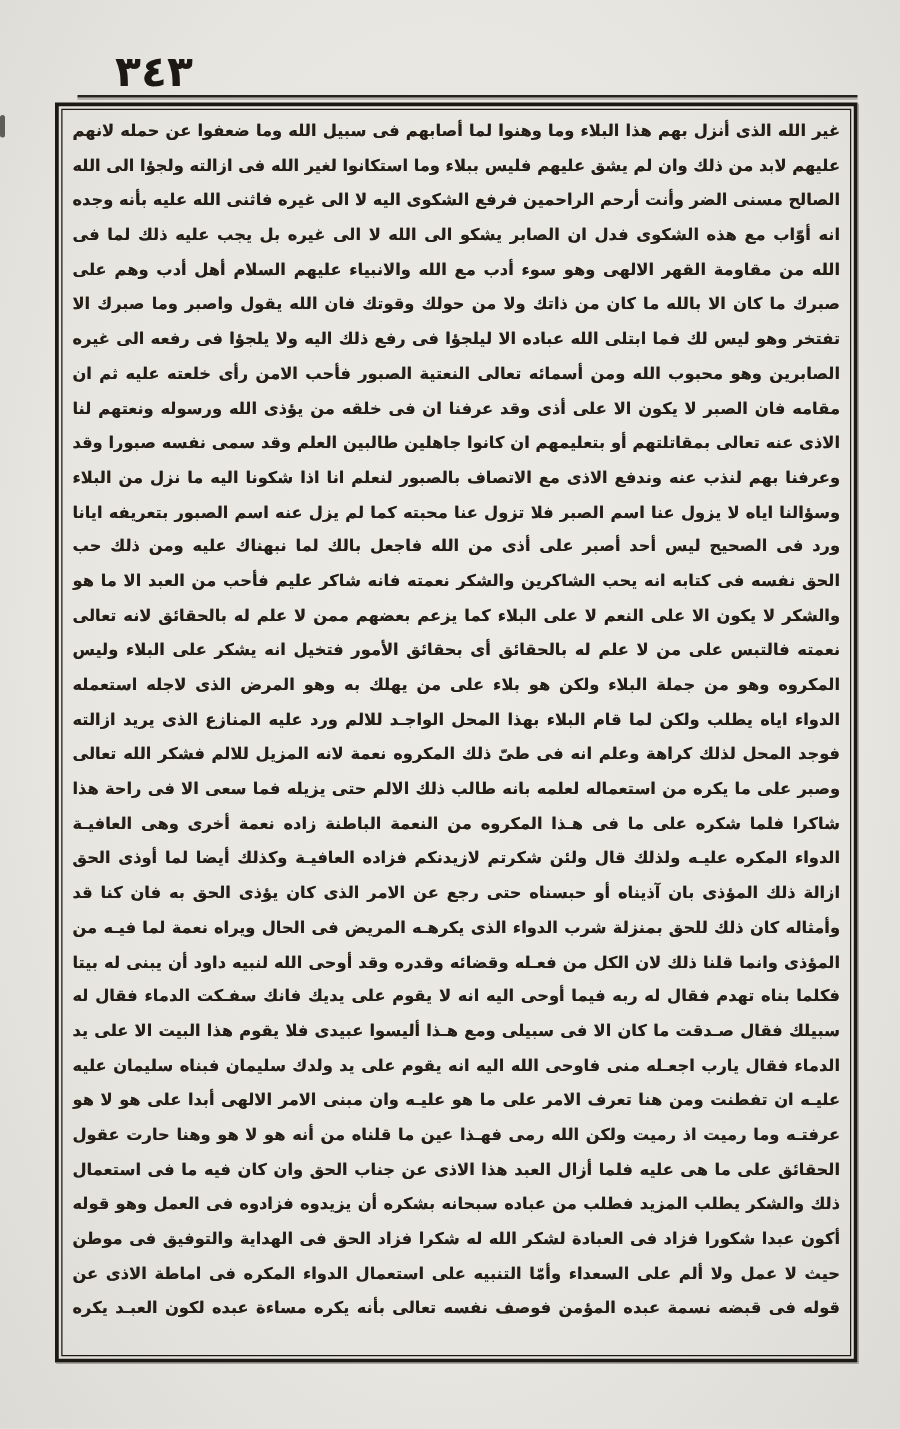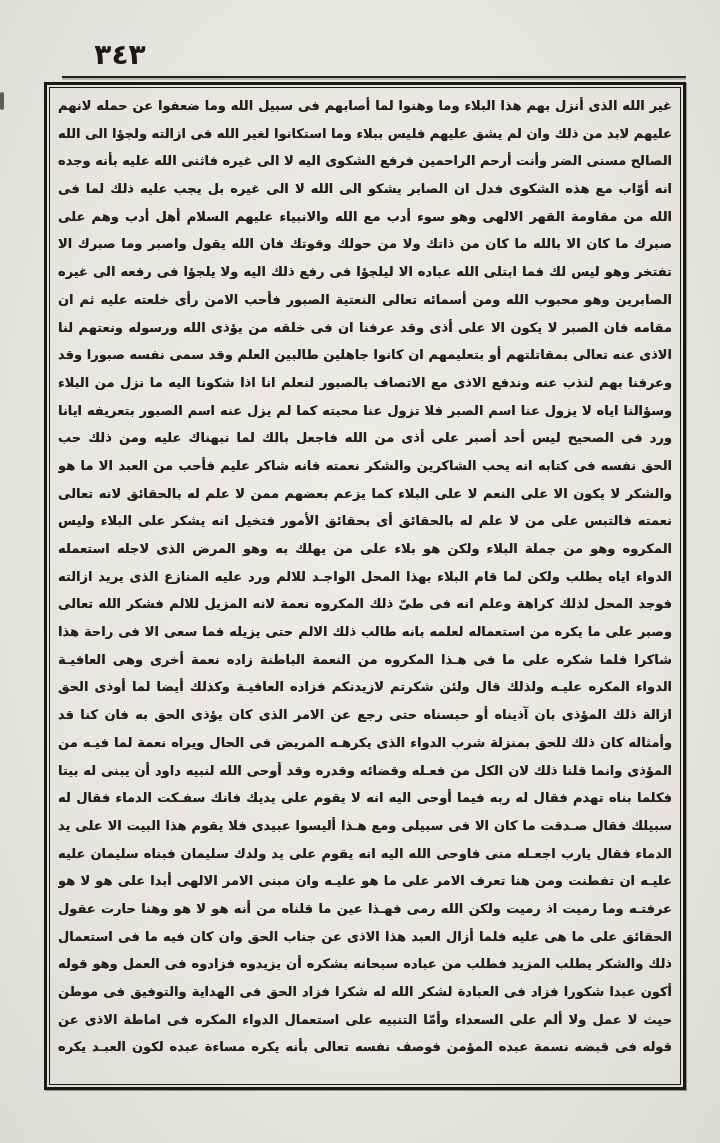--- a/index.html
+++ b/index.html
@@ -7,21 +7,21 @@
     width:720px;height:1143px;position:relative;overflow:hidden;
     font-family:"DejaVu Sans",sans-serif;
     background:#e6e4df;
   }
   .paper{
     position:absolute;inset:0;
     background:radial-gradient(ellipse at 50% 45%, #edebe6 0%, #e8e6e1 60%, #dcdad4 100%);
   }
   .page-number{
     position:absolute;left:92px;top:38px;width:56px;
-    font-size:28px;font-weight:bold;color:#1d1813;
+    font-size:34px;font-weight:bold;color:#1d1813;
     text-align:center;letter-spacing:1px;
     font-family:"DejaVu Sans",sans-serif;
   }
   .head-rule{
     position:absolute;left:62px;top:76px;width:624px;height:2px;
     background:#26221d;
     box-shadow:0 2px 0 rgba(38,34,29,0.25);
   }
   .frame{
     position:absolute;left:44px;top:82px;width:642px;height:1008px;

